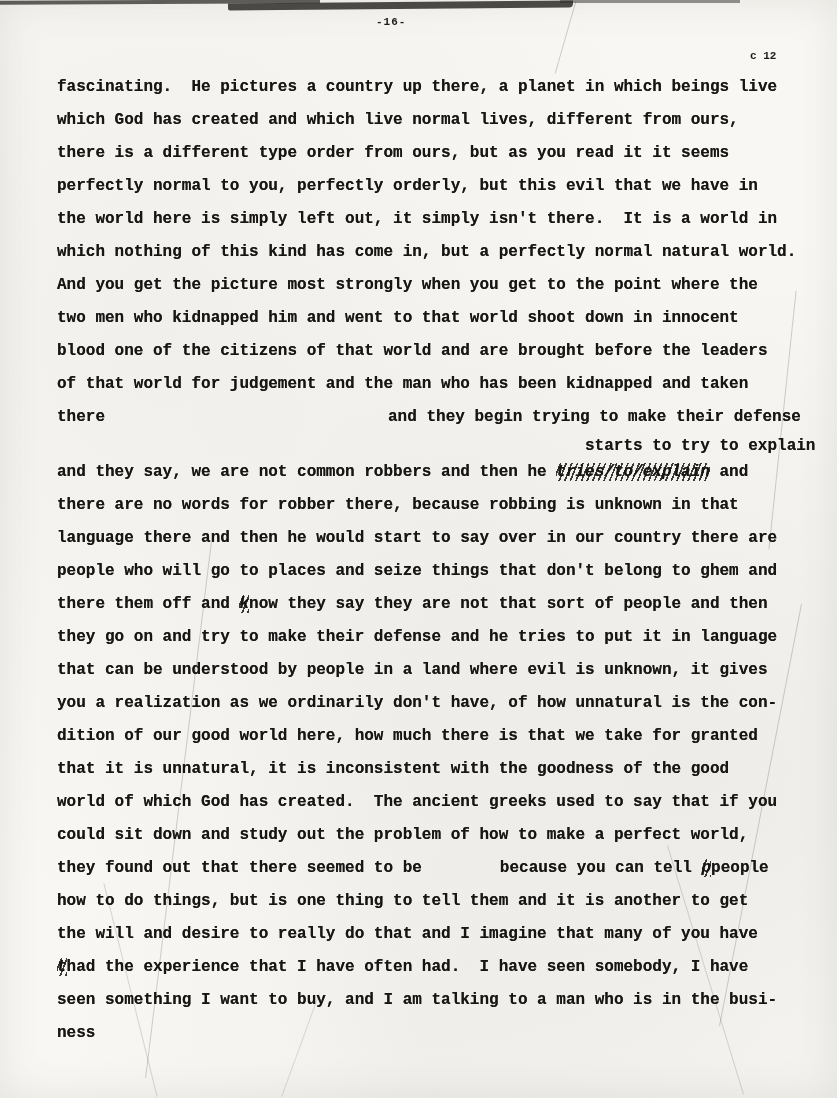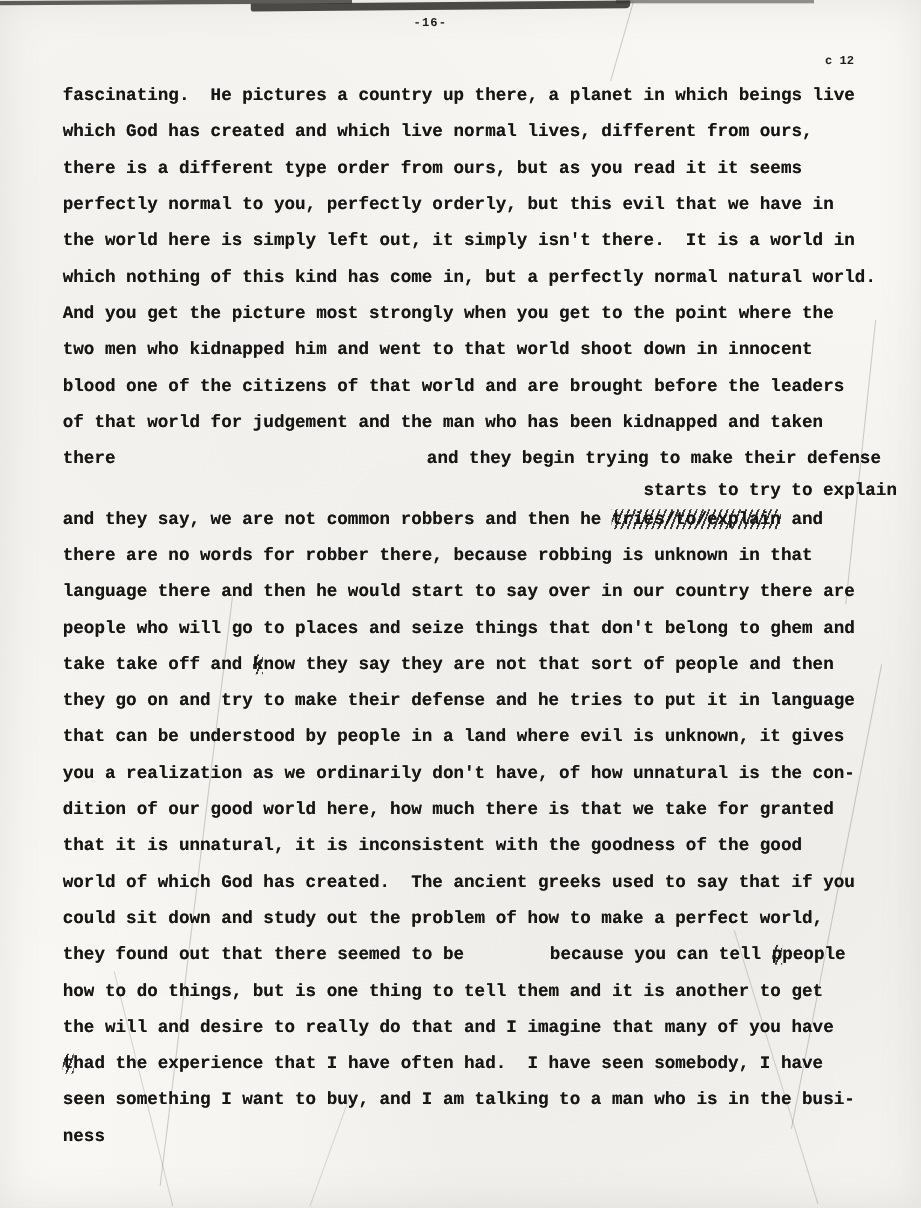--- a/index.html
+++ b/index.html
@@ -62,20 +62,21 @@
   .line.insert {
     height: 22px;
     line-height: 18px;
     padding-left: 557px;
     margin-left: 28px;
   }
   .gap { display: inline-block; height: 1px; }
   .gap.large { width: 283px; }
   .gap.small { width: 78px; }
   .struck {
+    font-style: italic;
     background-image: repeating-linear-gradient(112deg,
       transparent 0px, transparent 3.6px,
       rgba(25,24,22,0.85) 3.6px, rgba(25,24,22,0.85) 5.2px);
   }
 </style>
 </head>
 <body>
 
 <div class="page">
 
@@ -105,21 +106,21 @@
       <div class="line"><span class="run">And you get the picture most strongly when you get to the point where the</span></div>
       <div class="line"><span class="run">two men who kidnapped him and went to that world shoot down in innocent</span></div>
       <div class="line"><span class="run">blood one of the citizens of that world and are brought before the leaders</span></div>
       <div class="line"><span class="run">of that world for judgement and the man who has been kidnapped and taken</span></div>
       <div class="line"><span class="run">there</span><span class="gap large"></span><span class="run">and they begin trying to make their defense</span></div>
       <div class="line insert"><span class="run">starts to try to explain</span></div>
       <div class="line"><span class="run">and they say, we are not common robbers and then he </span><span class="struck">tries/to/explain</span><span class="run"> and</span></div>
       <div class="line"><span class="run">there are no words for robber there, because robbing is unknown in that</span></div>
       <div class="line"><span class="run">language there and then he would start to say over in our country there are</span></div>
       <div class="line"><span class="run">people who will go to places and seize things that don't belong to ghem and</span></div>
-      <div class="line"><span class="run">take take off and </span><span class="struck">k</span><span class="run">now they say they are not that sort of people and then</span></div>
+      <div class="line"><span class="run">there them off and </span><span class="struck">k</span><span class="run">now they say they are not that sort of people and then</span></div>
       <div class="line"><span class="run">they go on and try to make their defense and he tries to put it in language</span></div>
       <div class="line"><span class="run">that can be understood by people in a land where evil is unknown, it gives</span></div>
       <div class="line"><span class="run">you a realization as we ordinarily don't have, of how unnatural is the con-</span></div>
       <div class="line"><span class="run">dition of our good world here, how much there is that we take for granted</span></div>
       <div class="line"><span class="run">that it is unnatural, it is inconsistent with the goodness of the good</span></div>
       <div class="line"><span class="run">world of which God has created.  The ancient greeks used to say that if you</span></div>
       <div class="line"><span class="run">could sit down and study out the problem of how to make a perfect world,</span></div>
       <div class="line"><span class="run">they found out that there seemed to be</span><span class="gap small"></span><span class="run">because you can tell </span><span class="struck">p</span><span class="run">people</span></div>
       <div class="line"><span class="run">how to do things, but is one thing to tell them and it is another to get</span></div>
       <div class="line"><span class="run">the will and desire to really do that and I imagine that many of you have</span></div>

